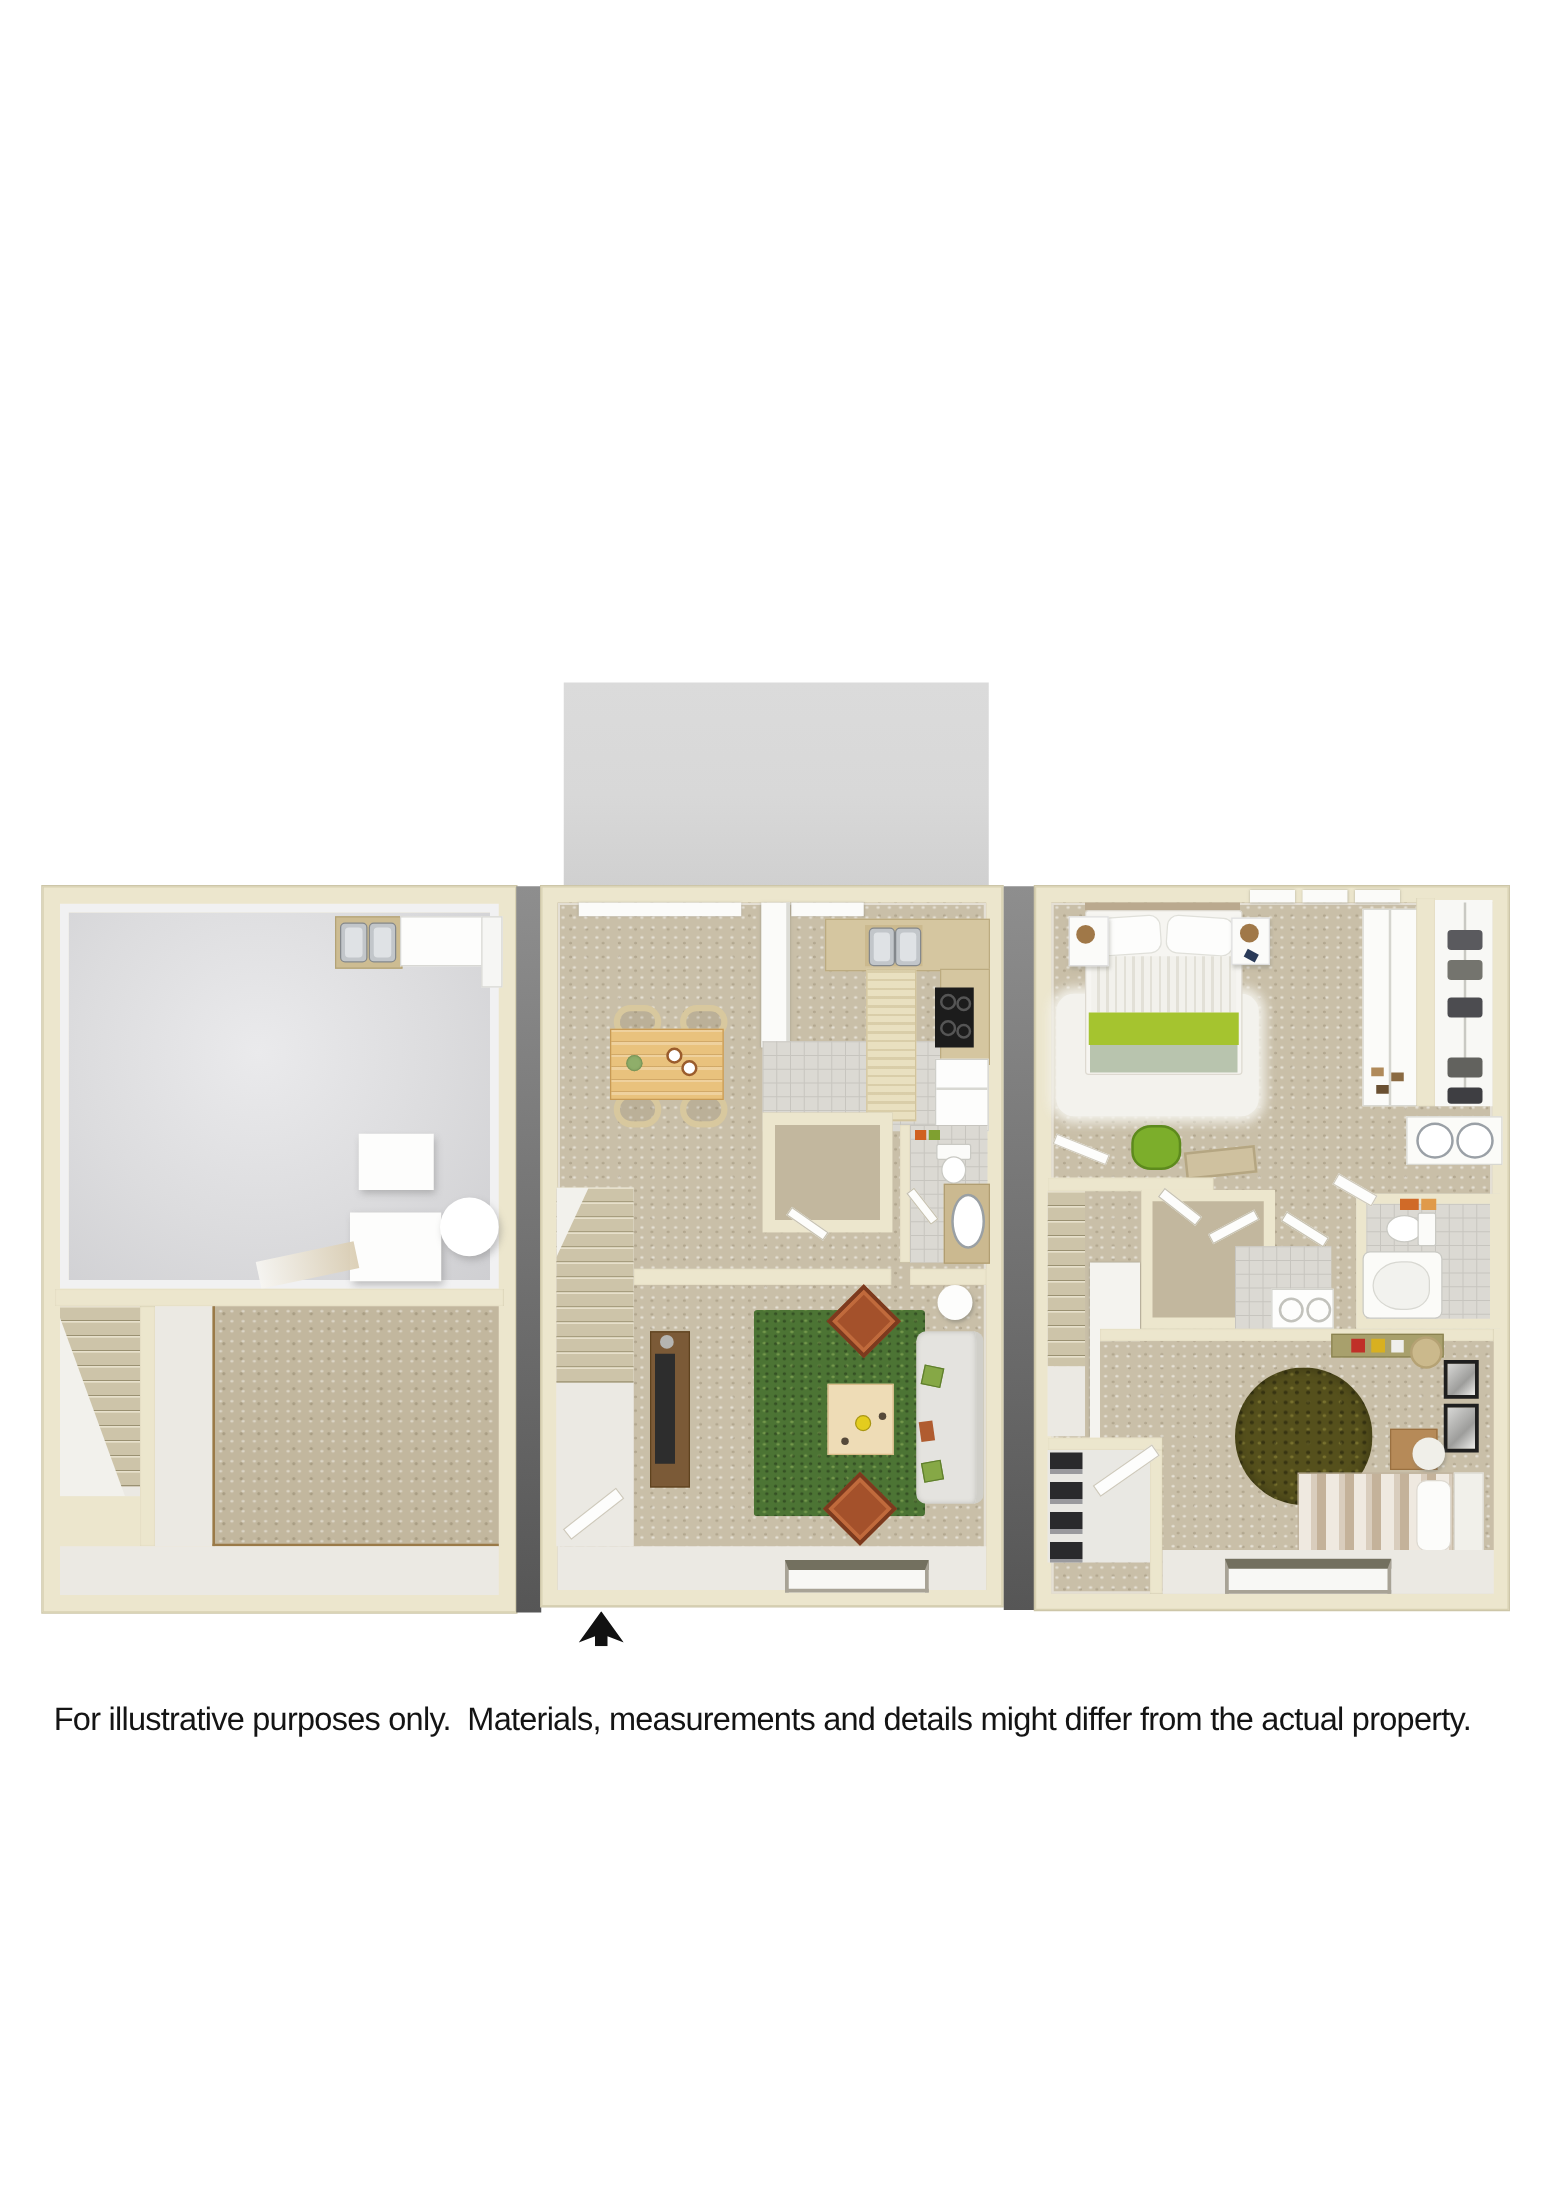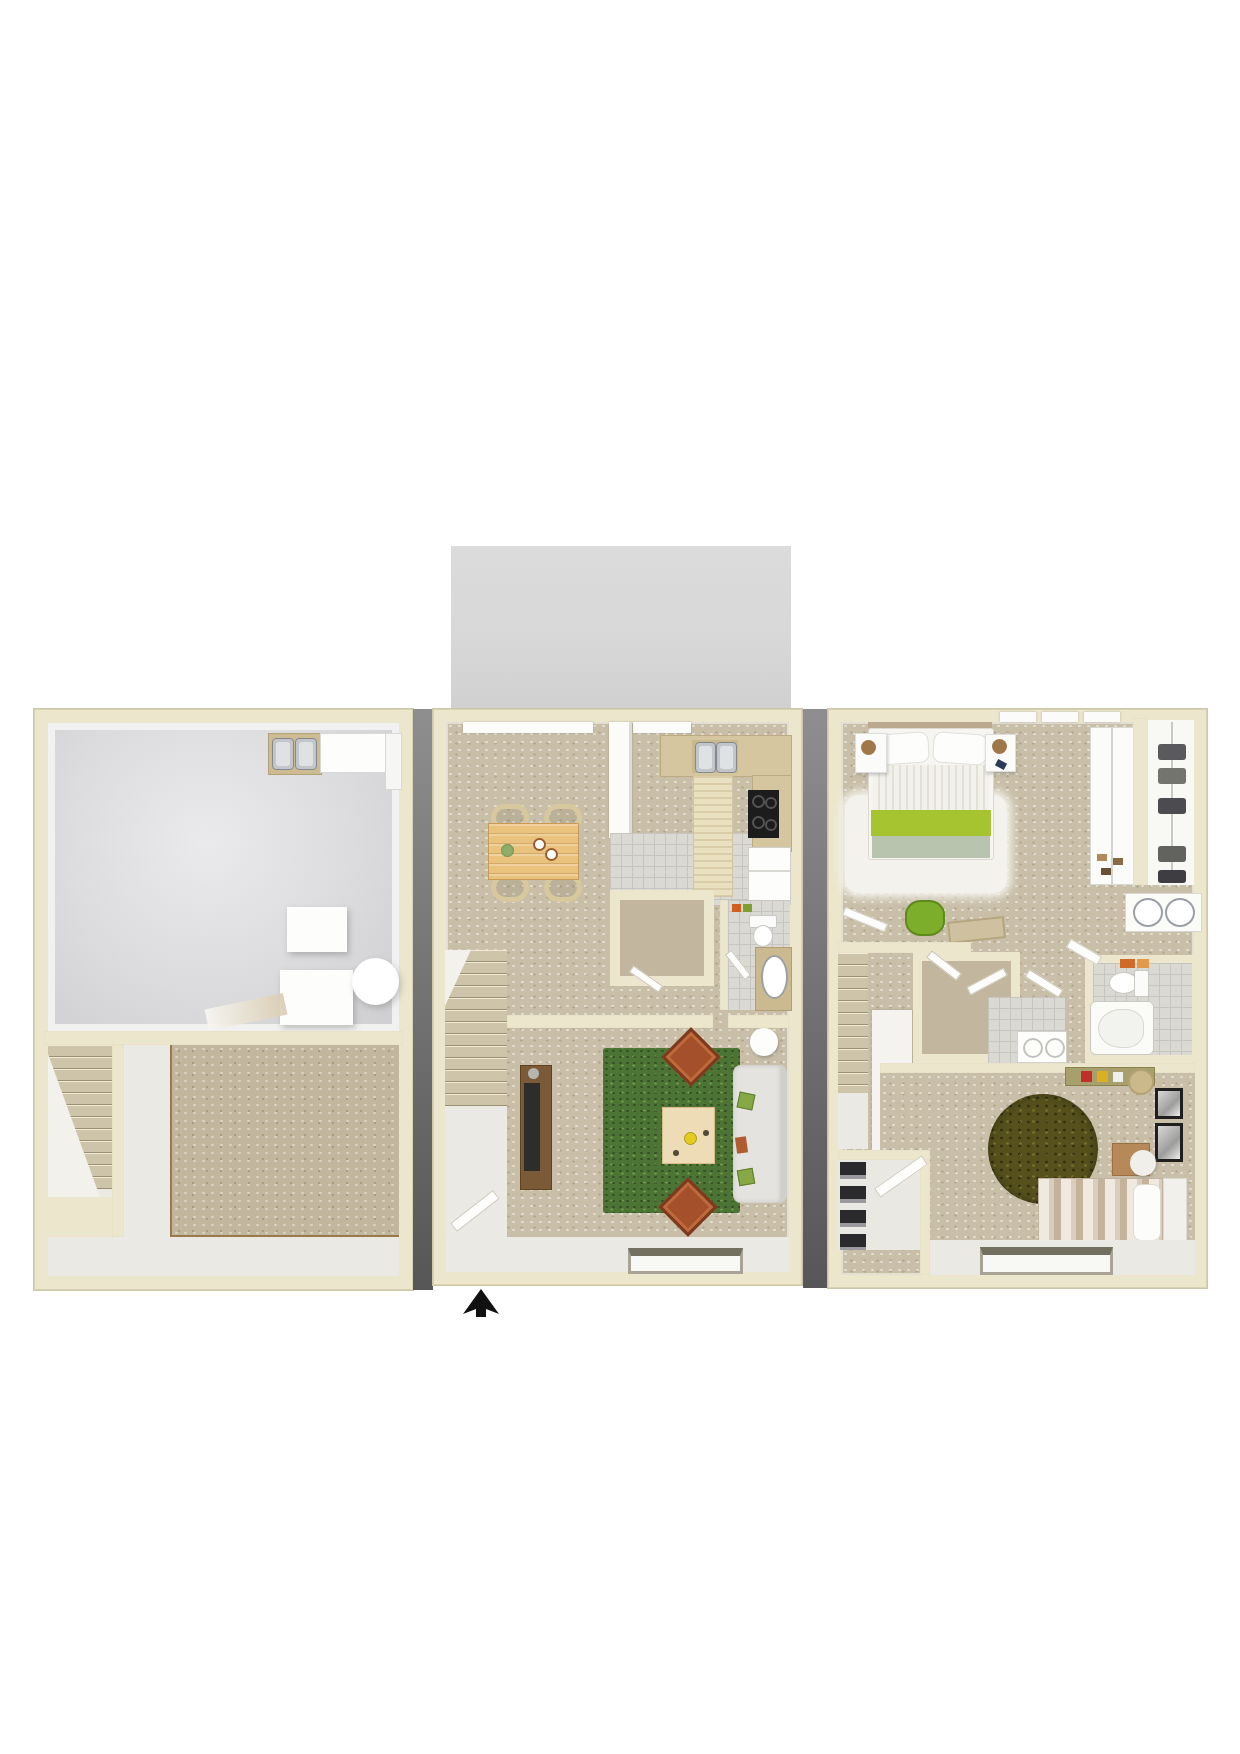--- a/index.html
+++ b/index.html
@@ -315,13 +315,14 @@
     <div class="abs" style="left:44px;top:462px;width:56px;height:9px;background:#fdfdfc;border:1px solid #cfcabc;transform:rotate(-35deg);"></div>
 
     <div class="abs floorwhite" style="left:102px;top:531px;width:265px;height:35px;"></div>
     <div class="abs winframe" style="left:152px;top:538px;width:133px;height:28px;"></div>
   </div>
 
   <svg class="abs" style="left:463px;top:1289px;" width="36" height="28" viewBox="0 0 36 28">
     <polygon points="18,0 36,25 23,20 23,28 13,28 13,20 0,25" fill="#111111"></polygon>
   </svg>
 
+  <div class="disclaimer" style="left:43px;top:1360px;width:1170px;">For illustrative purposes only.  Materials, measurements and details might differ from the actual property.</div>
 </div>
 
 </body></html>

